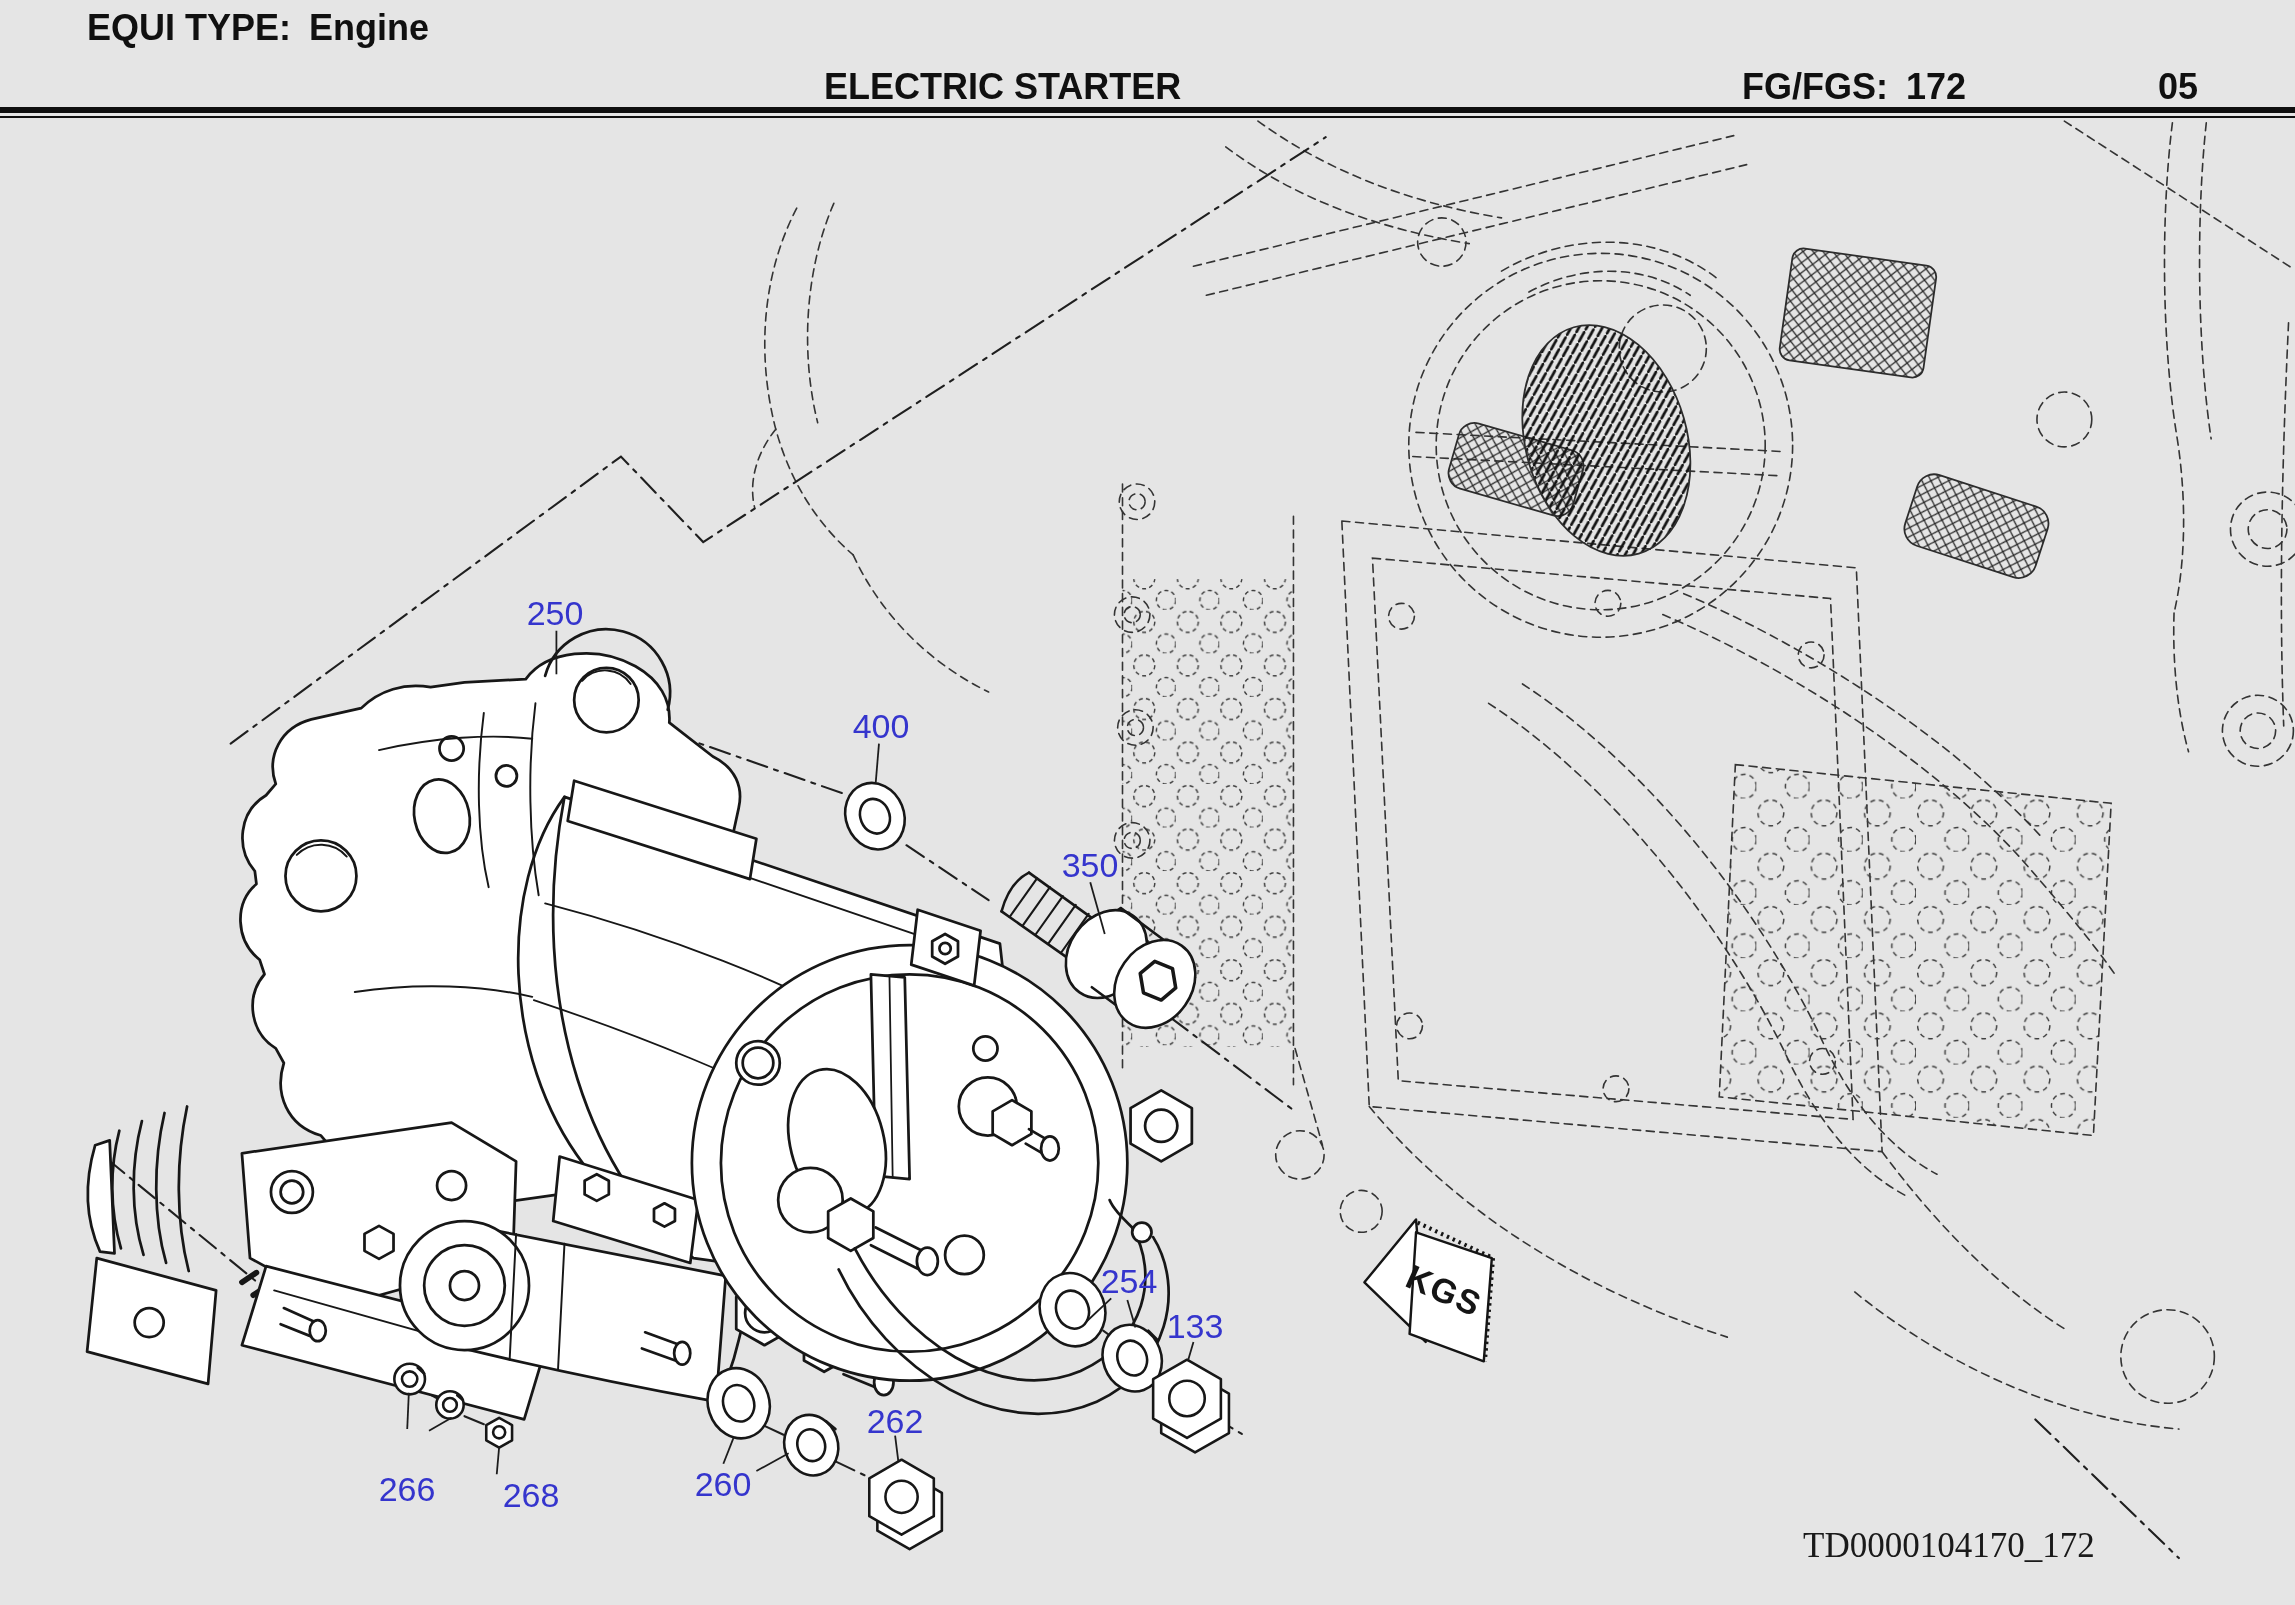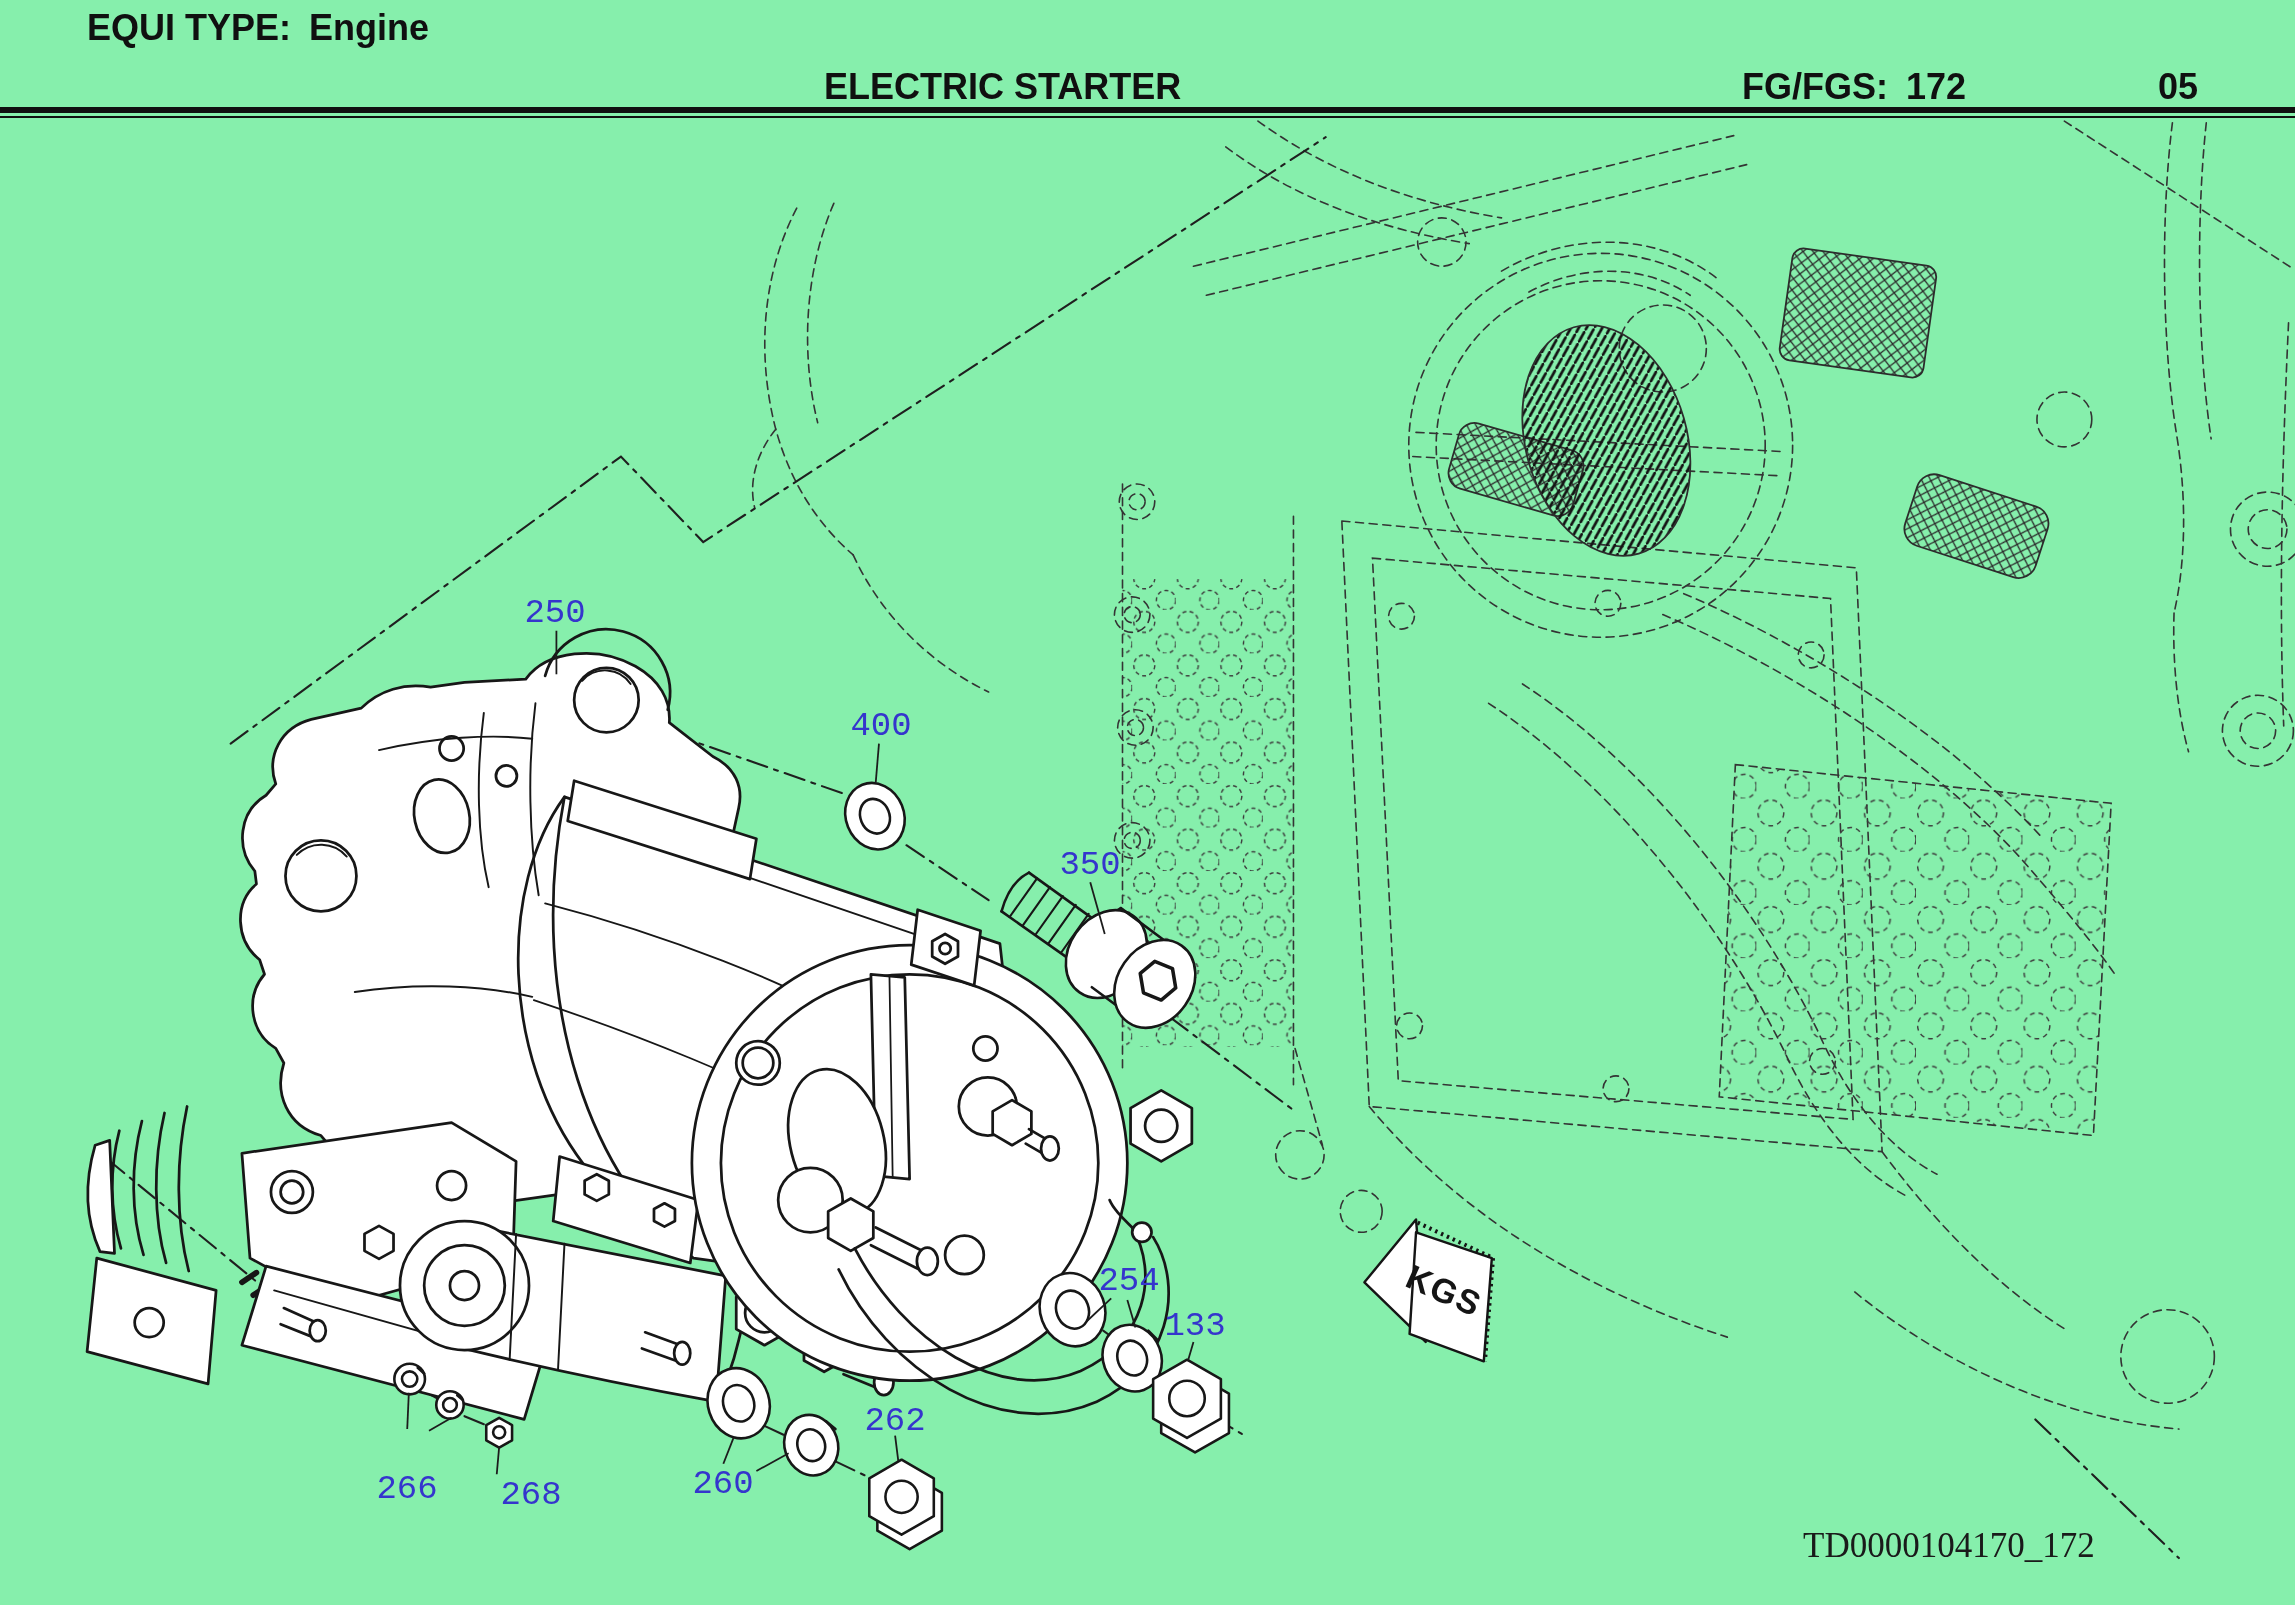--- a/index.html
+++ b/index.html
@@ -1,27 +1,27 @@
 <!DOCTYPE html>
 <html style="font-size:13px"><head>
 <meta charset="utf-8">
 <style>
   html,body{margin:0;padding:0;background:#fff;}
-  .stage{position:relative;width:2295px;height:1605px;background:#86efac;
+  .stage{position:relative;width:2295px;height:1605px;background:#e5e5e5;
          font-family:"Liberation Sans",sans-serif;overflow:hidden;}
   
   .hdr-item{position:absolute;white-space:nowrap;font-weight:bold;
             font-size:36px;line-height:36px;color:#101010;}
   .hdr-item .lbl{margin-right:18px;}
   .rule-thick{position:absolute;left:0;top:107px;width:2295px;height:5.6px;background:#101010;}
   .rule-thin {position:absolute;left:0;top:116px;width:2295px;height:2.4px;background:#101010;}
   
   .art{position:absolute;left:0;top:0;width:2295px;height:1605px;}
   .callout{position:absolute;transform:translate(-50%,-50%);
-           font-size:34px;font-weight:normal;color:#3535cd;white-space:nowrap;font-family:Liberation Mono, monospace;}
+           font-size:34px;font-weight:normal;color:#3535cd;white-space:nowrap;}
   .kgs-label{position:absolute;transform:translate(-50%,-50%) rotate(24deg);
              font-size:34px;font-weight:bold;color:#151515;letter-spacing:1.6px;}
   .drawing-number{position:absolute;font-size:35px;color:#1a1a1a;white-space:nowrap;font-family:Liberation Serif, serif;}
 </style>
 </head>
 <body>
 
 <div class="stage">
 
   <div class="hdr-item" style="left:87px;top:9.7px">

